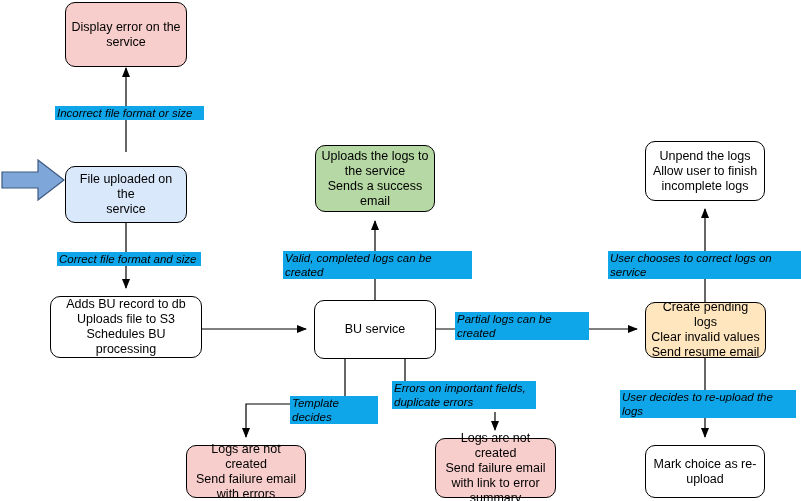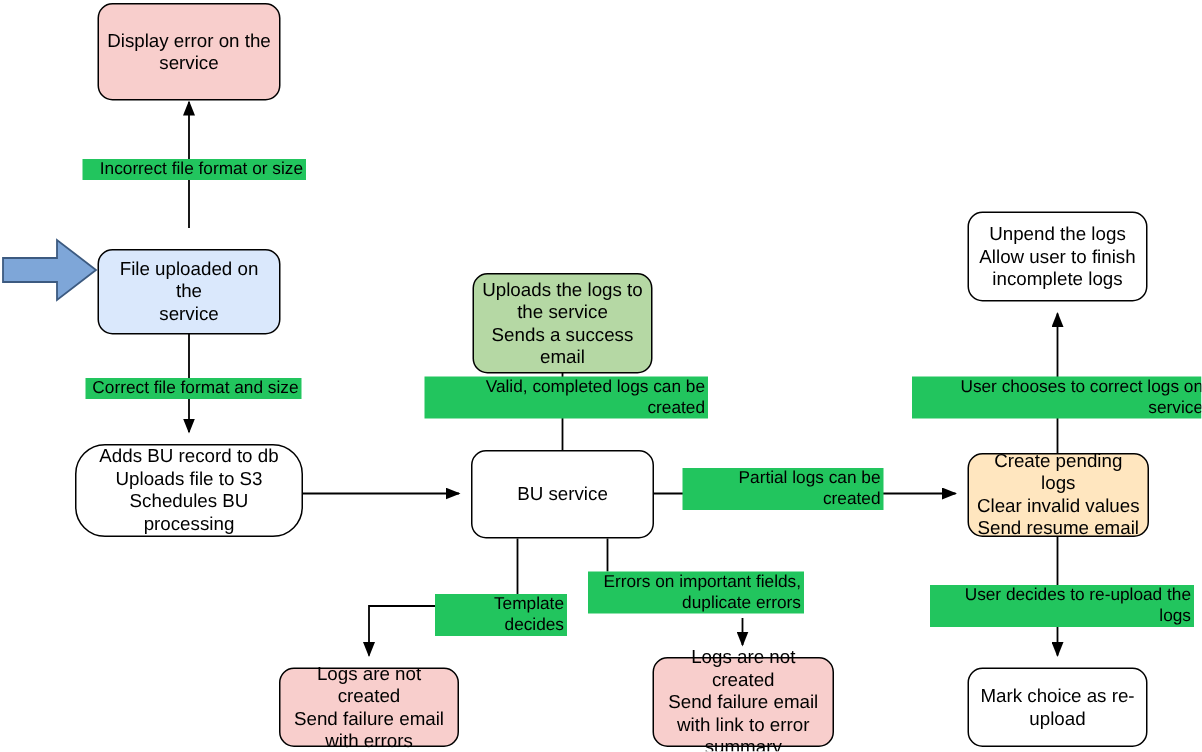--- a/index.html
+++ b/index.html
@@ -35,24 +35,25 @@
     line-height: 15px;
     color: #000000;
     white-space: pre-line;
     padding: 2px 4px;
   }
   .edge-label {
     position: absolute;
     font-size: 11.5px;
     line-height: 14px;
     color: #000000;
-    text-align: right;
+    text-align: left;
     white-space: pre-line;
-    background: #22c55e;
+    background: #0ea5e9;
     padding: 0 2px;
+    font-style: italic;
   }
 </style>
 </head>
 <body>
 
 <div id="canvas">
 
   <svg id="svg-layer" viewBox="0 0 801 501" xmlns="http://www.w3.org/2000/svg">
     <defs>
       <marker id="arrowhead" markerWidth="10" markerHeight="8" refX="9" refY="4" orient="auto" markerUnits="userSpaceOnUse">
@@ -102,25 +103,25 @@
       <path d="M2,172 L38,172 L38,160 L64,180 L38,200 L38,188 L2,188 z" fill="#7ea6d8" stroke="#3c5a80" stroke-width="1.2" stroke-linejoin="miter"></path>
     </g>
   </svg>
 
   <div class="node" style="left:65px; top:2px; width:122px; height:65px; background:#f8cecc;">Display error on the
 service</div>
 
   <div class="node" style="left:65px; top:166px; width:122px; height:57px; background:#dae8fc;">File uploaded on the
 service</div>
 
-  <div class="node" style="left:50px; top:296px; width:152px; height:62px; background:#ffffff;border-radius:20px;">Adds BU record to db
+  <div class="node" style="left:50px; top:296px; width:152px; height:62px; background:#ffffff;">Adds BU record to db
 Uploads file to S3
 Schedules BU processing</div>
 
-  <div class="node" style="left:315px; top:145px; width:120px; height:67px; background:#b5d8a4;margin-top:37px;">Uploads the logs to
+  <div class="node" style="left:315px; top:145px; width:120px; height:67px; background:#b5d8a4;">Uploads the logs to
 the service
 Sends a success
 email</div>
 
   <div class="node" style="left:645px; top:141px; width:120px; height:60px; background:#ffffff;">Unpend the logs
 Allow user to finish
 incomplete logs</div>
 
   <div class="node" style="left:314px; top:300px; width:122px; height:59px; background:#ffffff;">BU service</div>
 

